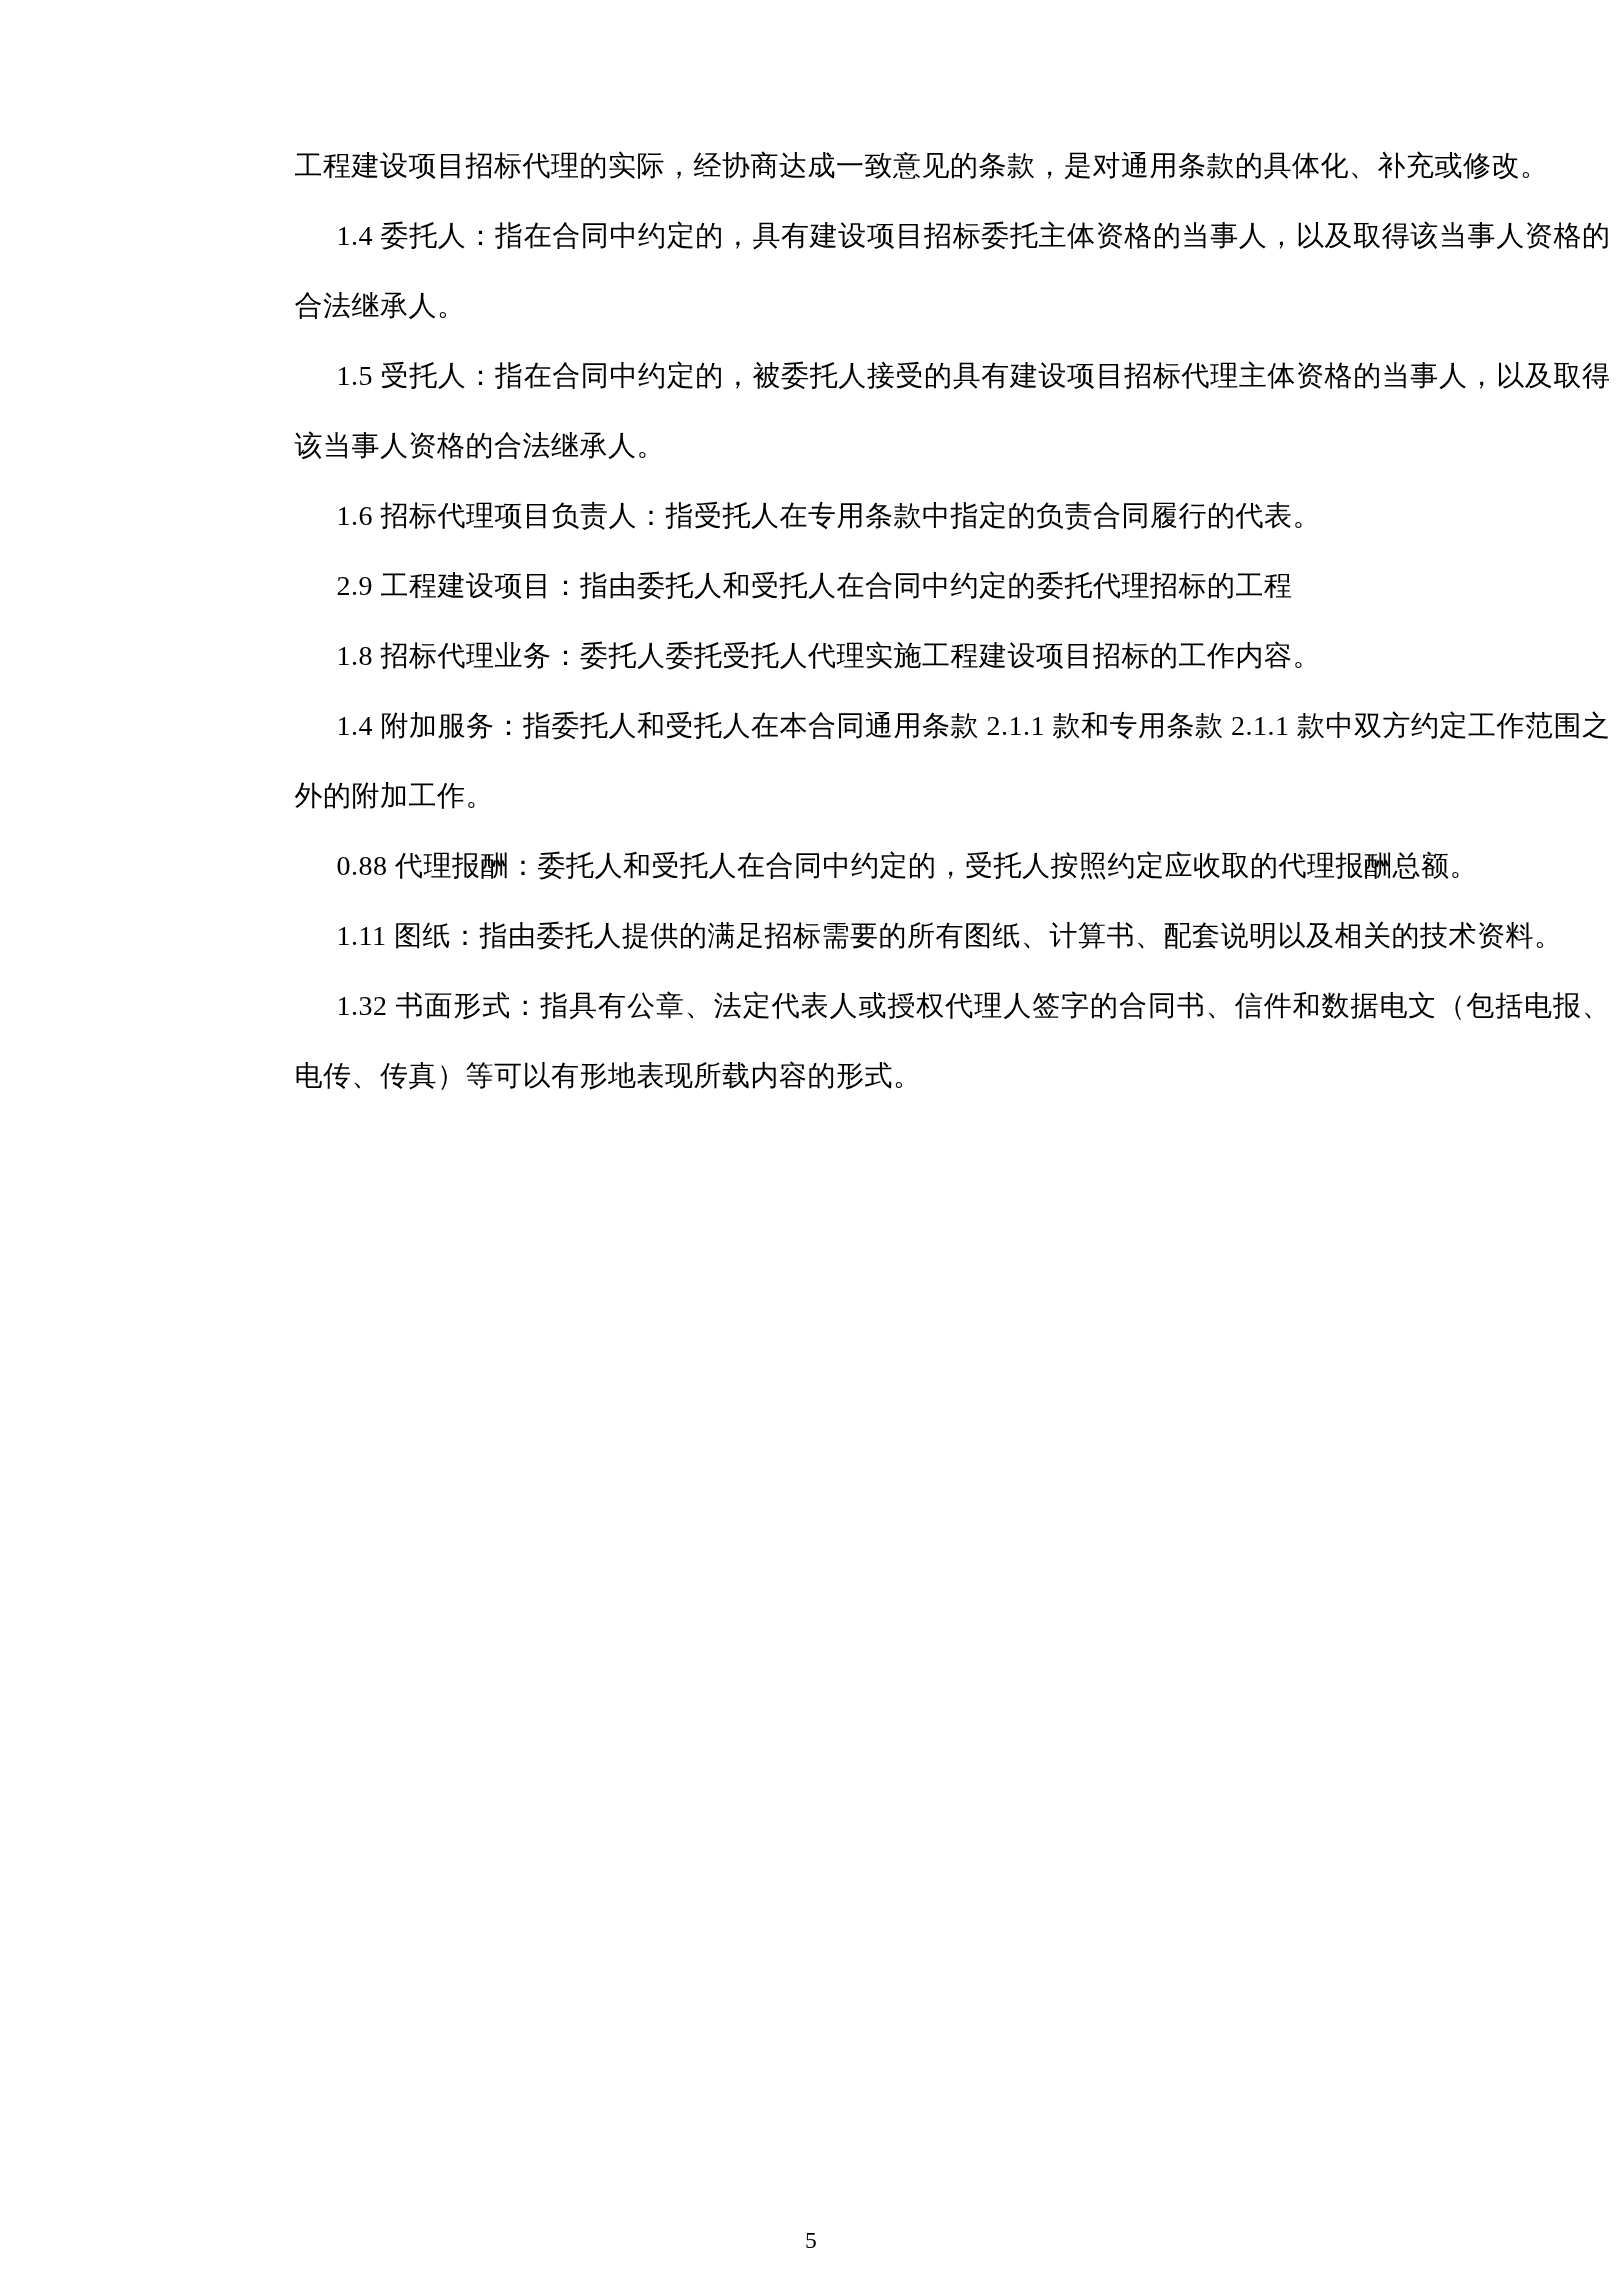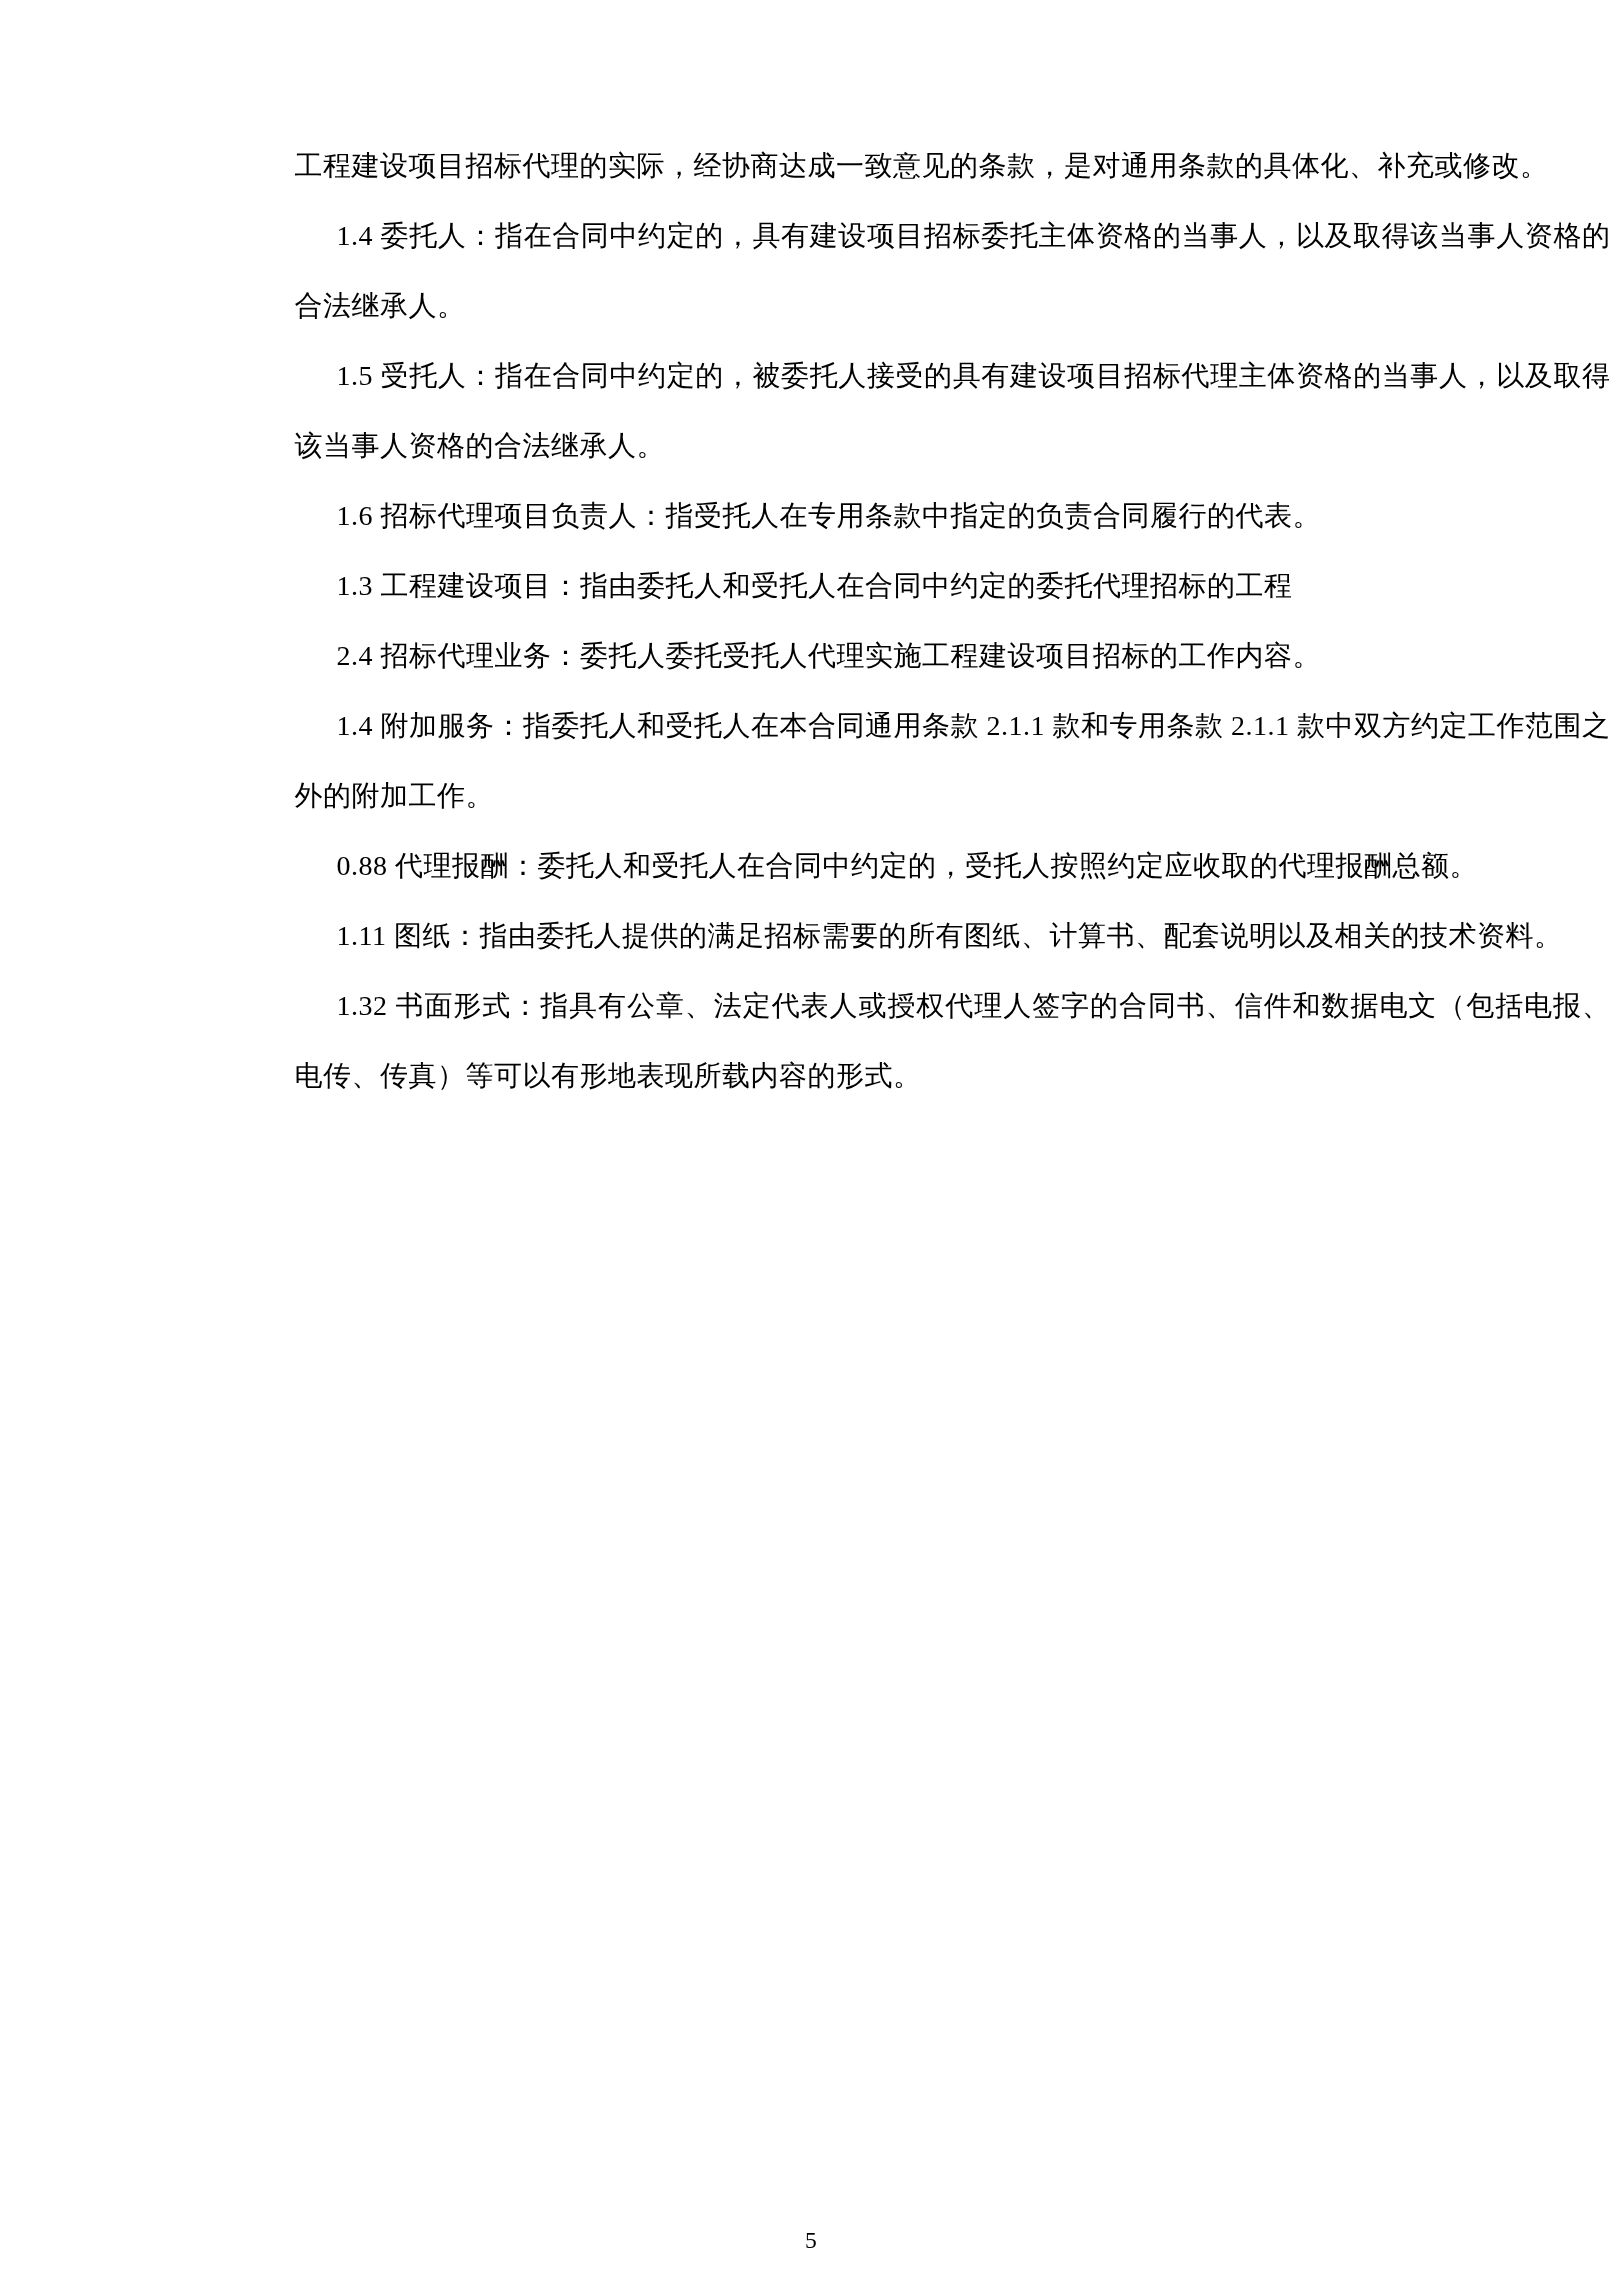--- a/index.html
+++ b/index.html
@@ -46,22 +46,22 @@
 </style>
 </head>
 <body>
 
 <div class="page">
   <div class="content">
     <p>工程建设项目招标代理的实际，经协商达成一致意见的条款，是对通用条款的具体化、补充或修改。</p>
     <p class="indent">1.4 委托人：指在合同中约定的，具有建设项目招标委托主体资格的当事人，以及取得该当事人资格的合法继承人。</p>
     <p class="indent">1.5 受托人：指在合同中约定的，被委托人接受的具有建设项目招标代理主体资格的当事人，以及取得该当事人资格的合法继承人。</p>
     <p class="indent">1.6 招标代理项目负责人：指受托人在专用条款中指定的负责合同履行的代表。</p>
-    <p class="indent">1.3 工程建设项目：指由委托人和受托人在合同中约定的委托代理招标的工程</p>
-    <p class="indent">2.4 招标代理业务：委托人委托受托人代理实施工程建设项目招标的工作内容。</p>
+    <p class="indent">2.9 工程建设项目：指由委托人和受托人在合同中约定的委托代理招标的工程</p>
+    <p class="indent">1.8 招标代理业务：委托人委托受托人代理实施工程建设项目招标的工作内容。</p>
     <p class="indent">1.4 附加服务：指委托人和受托人在本合同通用条款 2.1.1 款和专用条款 2.1.1 款中双方约定工作范围之外的附加工作。</p>
     <p class="indent">0.88 代理报酬：委托人和受托人在合同中约定的，受托人按照约定应收取的代理报酬总额。</p>
     <p class="indent">1.11 图纸：指由委托人提供的满足招标需要的所有图纸、计算书、配套说明以及相关的技术资料。</p>
     <p class="indent">1.32 书面形式：指具有公章、法定代表人或授权代理人签字的合同书、信件和数据电文（包括电报、电传、传真）等可以有形地表现所载内容的形式。</p>
   </div>
   <div class="page-number">5</div>
 </div>
 
 
 </body></html>

